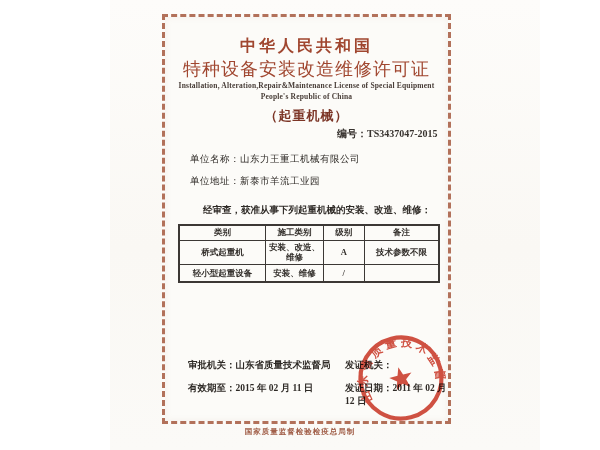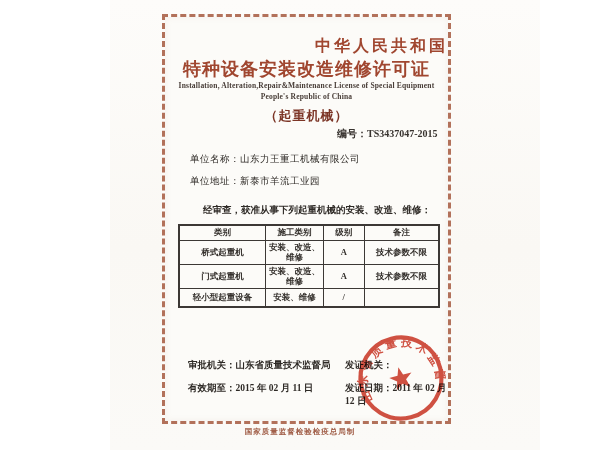--- a/index.html
+++ b/index.html
@@ -12,22 +12,22 @@
   
   .paper{position:absolute;left:110px;top:0;width:430px;height:450px;
     background:linear-gradient(180deg,#fdfcfa 0%,#faf8f4 55%,#fbfaf7 100%);}
   .cert{
     position:absolute;left:162px;top:14px;width:283px;height:404px;
     border:3px dashed #b2715a;background:#fcfbf8;
     box-shadow:0 0 6px rgba(180,150,130,0.12) inset;
   }
   .abs{position:absolute;}
   .ctr{left:0;right:0;text-align:center;}
-  .title-cn1{top:19px;font-size:16px;font-weight:bold;color:#a0462f;letter-spacing:3px;text-align:right;}
-  .title-cn2{top:40px;font-size:18px;font-weight:bold;color:#a0462f;letter-spacing:1px;}
+  .title-cn1{top:19px;font-size:16px;font-weight:bold;color:#a0462f;letter-spacing:3px;}
+  .title-cn2{top:40px;font-size:18px;font-weight:normal;color:#a0462f;letter-spacing:1px;}
   .title-en{font-size:7.5px;font-weight:bold;color:#473c36;letter-spacing:0.2px;
     font-family:"Liberation Serif","DejaVu Serif",serif;}
   .en1{top:64px;} .en2{top:75px;}
   .equip{top:90px;font-size:13px;font-weight:bold;color:#7c3526;letter-spacing:1px;}
   .number{top:110px;left:172px;font-size:10px;color:#38332f;font-weight:600;}
   .fieldline{font-size:9.5px;color:#2e2a26;font-weight:400;letter-spacing:0.5px;text-align:center;}
   .unit1{top:136px;left:25px;}
   .unit2{top:158px;left:25px;}
   .approval{top:187px;left:38px;font-size:9.5px;color:#2e2a26;font-weight:600;}
   table.lic{
@@ -85,26 +85,20 @@
         <th>施工类别</th>
         <th>级别</th>
         <th>备注</th>
       </tr>
       <tr class="r1">
         <td>桥式起重机</td>
         <td>安装、改造、维修</td>
         <td>A</td>
         <td>技术参数不限</td>
       </tr>
-      <tr class="r2">
-        <td>门式起重机</td>
-        <td>安装、改造、维修</td>
-        <td>A</td>
-        <td>技术参数不限</td>
-      </tr>
       <tr class="r3">
         <td>轻小型起重设备</td>
         <td>安装、维修</td>
         <td>/</td>
         <td></td>
       </tr>
     </tbody>
       </table>
 
     <div class="abs orgline orgl"><span>审批机关：</span><span>山东省质量技术监督局</span></div>

